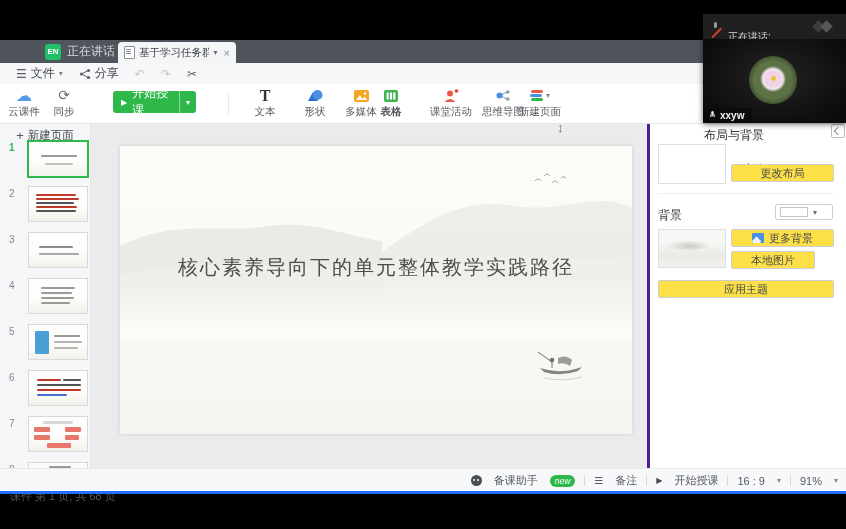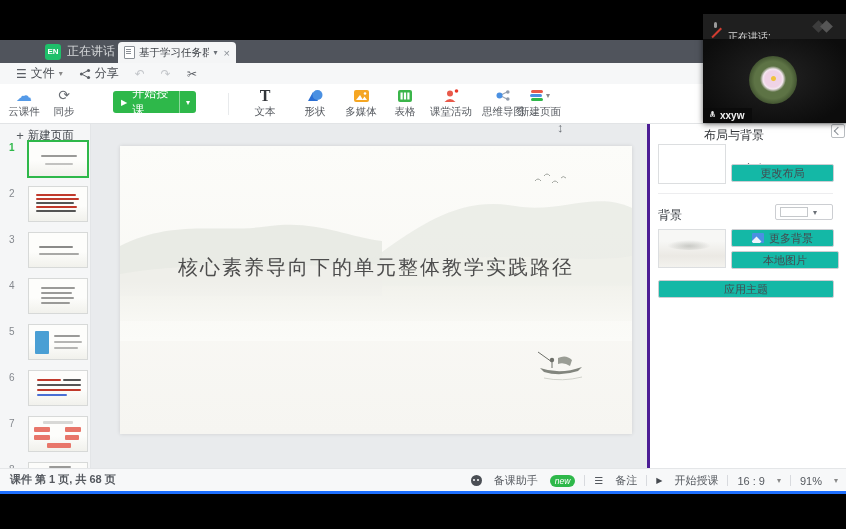--- a/index.html
+++ b/index.html
@@ -68,38 +68,38 @@
     font-family:"Liberation Serif","DejaVu Serif",serif;font-size:14px;color:#8f8f8f;letter-spacing:3px;}
   .cursor-v{position:absolute;left:557px;top:-4px;font-size:13px;color:#6a6e74;}
   
   .rpanel{position:absolute;left:647px;top:0;width:199px;height:344px;background:#fff;border-left:3px solid #4c1d95;font-size:12px;color:#3a3e44;font-family:Liberation Serif, serif;}
   .rp-header{position:absolute;left:0;top:3px;width:168px;text-align:center;font-size:12px;color:#33363a;}
   .rp-collapse{position:absolute;right:4px;top:0;width:12px;height:12px;border:1px solid #b8bcc0;border-radius:2px;background:#fff;
     display:flex;align-items:center;justify-content:center;}
   .rp-collapse i{display:block;width:5px;height:5px;border-left:1px solid #8a8f96;border-bottom:1px solid #8a8f96;transform:rotate(45deg);}
   .rp-thumb{position:absolute;left:8px;top:20px;width:66px;height:38px;border:1px solid #dcdee0;background:#fff;}
   .rp-blank{position:absolute;left:85px;top:37px;font-size:12px;margin-left:8px;}
-  .rp-btn{position:absolute;border:1px solid #ccced2;border-radius:2px;background:#14b8a6;font-size:11px;color:#45494f;
+  .rp-btn{position:absolute;border:1px solid #ccced2;border-radius:2px;background:#fde047;font-size:11px;color:#45494f;
     display:flex;align-items:center;justify-content:center;box-sizing:border-box;}
   .rp-divider{position:absolute;left:8px;top:69px;width:175px;height:1px;background:#ededef;}
   .rp-bg-label{position:absolute;left:8px;top:83px;}
   .rp-colorsel{position:absolute;left:125px;top:80px;width:58px;height:16px;border:1px solid #ccced2;border-radius:2px;background:#fff;
     display:flex;align-items:center;padding:0 4px;gap:5px;box-sizing:border-box;}
   .rp-swatch{width:26px;height:8px;border:1px solid #c5c8cb;background:#fff;}
   .rp-colorsel .c{font-size:8px;color:#6b7077;}
   .rp-bgthumb{position:absolute;left:8px;top:105px;width:66px;height:37px;border:1px solid #dcdee0;
     background:linear-gradient(#f7f7f5 30%,#ebe9e4 70%,#f3f2ee);position:absolute;overflow:hidden;}
   .rp-bgthumb::after{content:"";position:absolute;left:8px;top:10px;width:44px;height:10px;border-radius:50%;
     background:radial-gradient(ellipse at 50% 60%,rgba(150,152,146,.45),rgba(150,152,146,0) 70%);}
   .img-ic{width:12px;height:10px;border-radius:1px;background:#4a90e2;position:relative;margin-right:5px;overflow:hidden;}
   .img-ic::after{content:"";position:absolute;left:1px;bottom:-2px;width:7px;height:7px;background:#fff;transform:rotate(45deg);opacity:.9;}
   
   .statusbar{position:absolute;left:0;top:468px;width:846px;height:23px;background:#f7f8f9;border-top:1px solid #e4e6e8;
     font-size:11px;color:#55595f;}
-  .sb-left{position:absolute;left:10px;top:3px;font-weight:bold;}
+  .sb-left{position:absolute;left:10px;top:20px;}
   .sb-right{position:absolute;right:8px;top:0;height:23px;display:flex;align-items:center;gap:9px;}
   .sb-item{display:flex;align-items:center;gap:12px;white-space:nowrap;}
   .sb-sep{width:1px;height:11px;background:#d8dade;}
   .badge-new{background:#2eb84a;color:#fff;font-size:8.5px;border-radius:7px;padding:1px 5px;font-style:italic;}
   .robot-ic{width:11px;height:11px;border-radius:50%;background:#4a4e54;position:relative;}
   .robot-ic::after{content:"";position:absolute;left:2.5px;top:4px;width:2px;height:2px;border-radius:50%;background:#fff;box-shadow:4px 0 0 #fff;}
   .notes-ic{font-size:10px;color:#55595f;}
   .play-sm{font-size:8px;color:#45494f;}
   
   .blueline{position:absolute;left:0;top:491px;width:846px;height:3px;background:#1e6fff;}
@@ -220,21 +220,21 @@
       <div class="ic">
         <svg width="15" height="12" viewBox="0 0 15 12">
           <rect width="15" height="12" rx="2" fill="#f5a623"></rect>
           <path d="M2 10 6 5 9 10 Z" fill="#fff"></path>
             <path d="M8 10 10.5 6.5 13 10 Z" fill="#fff"></path>
             <circle cx="11" cy="3.5" r="1.3" fill="#fff"></circle>
         </svg>
       </div>
       <div class="lb">多媒体</div>
     </div>
-    <div class="tool" style="left:383px;width:44px;">
+    <div class="tool" style="left:369px;width:44px;font-weight:bold;">
       <div class="ic">
         <svg width="14" height="12" viewBox="0 0 14 12">
           <rect width="14" height="12" rx="2" fill="#3bb54a"></rect>
           <rect x="2.5" y="2.5" width="2.2" height="7" fill="#fff"></rect>
             <rect x="5.9" y="2.5" width="2.2" height="7" fill="#fff"></rect>
             <rect x="9.3" y="2.5" width="2.2" height="7" fill="#fff"></rect>
         </svg>
       </div>
       <div class="lb">表格</div>
     </div>
@@ -397,21 +397,21 @@
       <div class="rp-colorsel">
         <span class="rp-swatch"></span>
         <span class="c">▾</span>
       </div>
 
       <div class="rp-bgthumb"></div>
       <div class="rp-btn" style="left:81px;top:105px;width:103px;height:18px;">
         <span class="img-ic"></span>
         <span>更多背景</span>
       </div>
-      <div class="rp-btn" style="left:81px;top:127px;width:108px;height:18px;">
+      <div class="rp-btn" style="left:81px;top:127px;width:84px;height:18px;">
         <span>本地图片</span>
       </div>
 
       <div class="rp-btn" style="left:8px;top:156px;width:176px;height:18px;">
         <span>应用主题</span>
       </div>
     </div>
   </div>
 
   <div class="statusbar">

